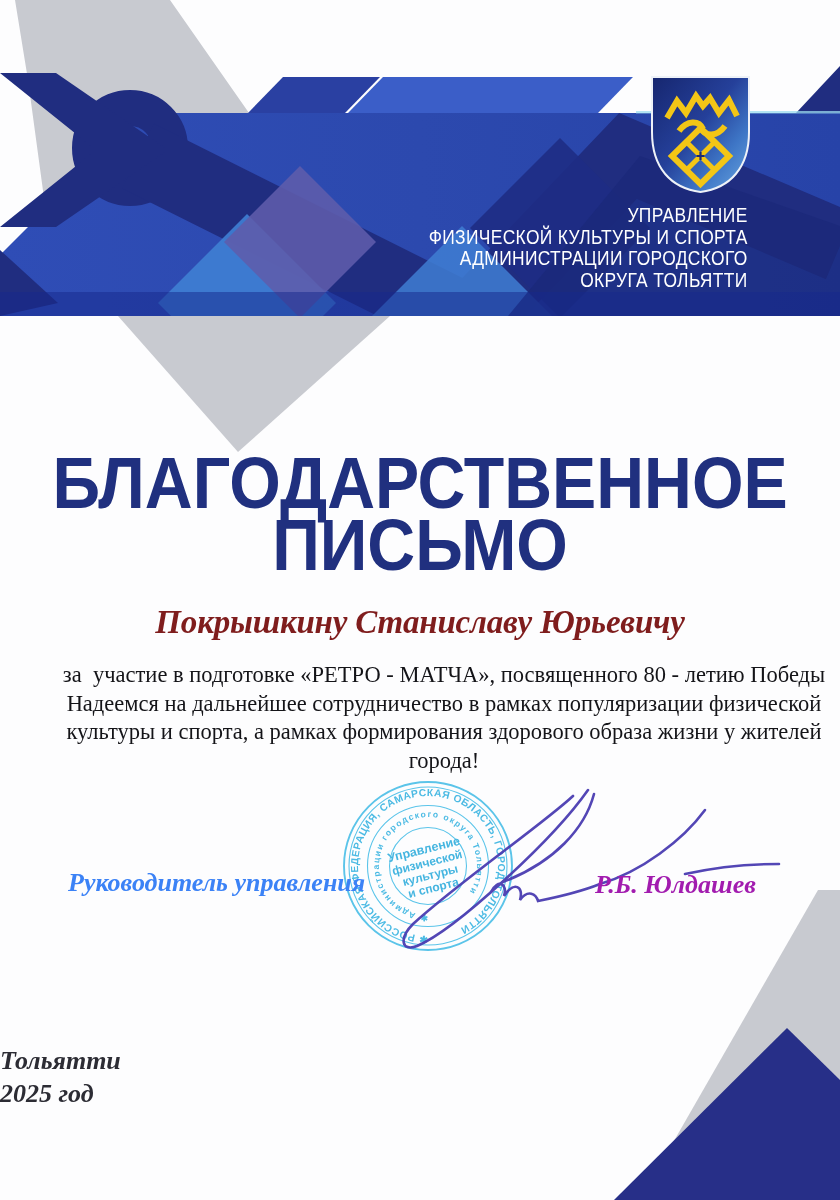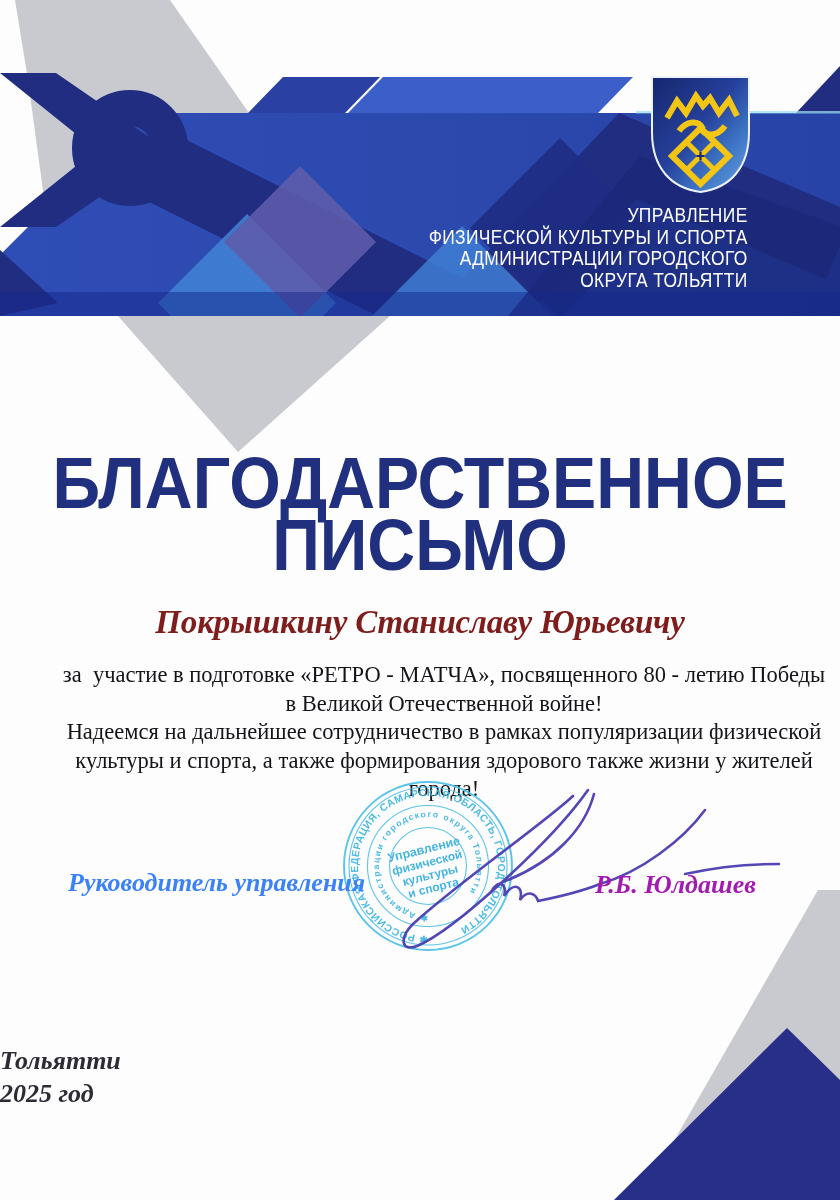--- a/index.html
+++ b/index.html
@@ -134,23 +134,22 @@
 
   <div class="title">
     <div>БЛАГОДАРСТВЕННОЕ</div>
     <div>ПИСЬМО</div>
   </div>
 
   <div class="recipient">Покрышкину Станиславу Юрьевичу</div>
 
   <div class="body-text">
     <div class="body-line">за  участие в подготовке «РЕТРО - МАТЧА», посвященного 80 - летию Победы</div>
-    <div class="body-line">в Великой Отечественной войне!</div>
     <div class="body-line">Надеемся на дальнейшее сотрудничество в рамках популяризации физической</div>
-    <div class="body-line">культуры и спорта, а также формирования здорового также жизни у жителей</div>
+    <div class="body-line">культуры и спорта, а рамках формирования здорового образа жизни у жителей</div>
     <div class="body-line">города!</div>
   </div>
 
   <svg class="abs stamp-svg" style="left:341px;top:779px;" width="174" height="174" viewBox="0 0 174 174">
     <defs>
       <path id="ringO" d="M 87,157 A 70 70 0 1 1 87.02,157"></path>
       <path id="ringI" d="M 87,136 A 49 49 0 1 1 87.02,136"></path>
     </defs>
     <g fill="none" stroke="#4fc0e8">
       <circle cx="87" cy="87" r="84" stroke-width="1.9"></circle>

